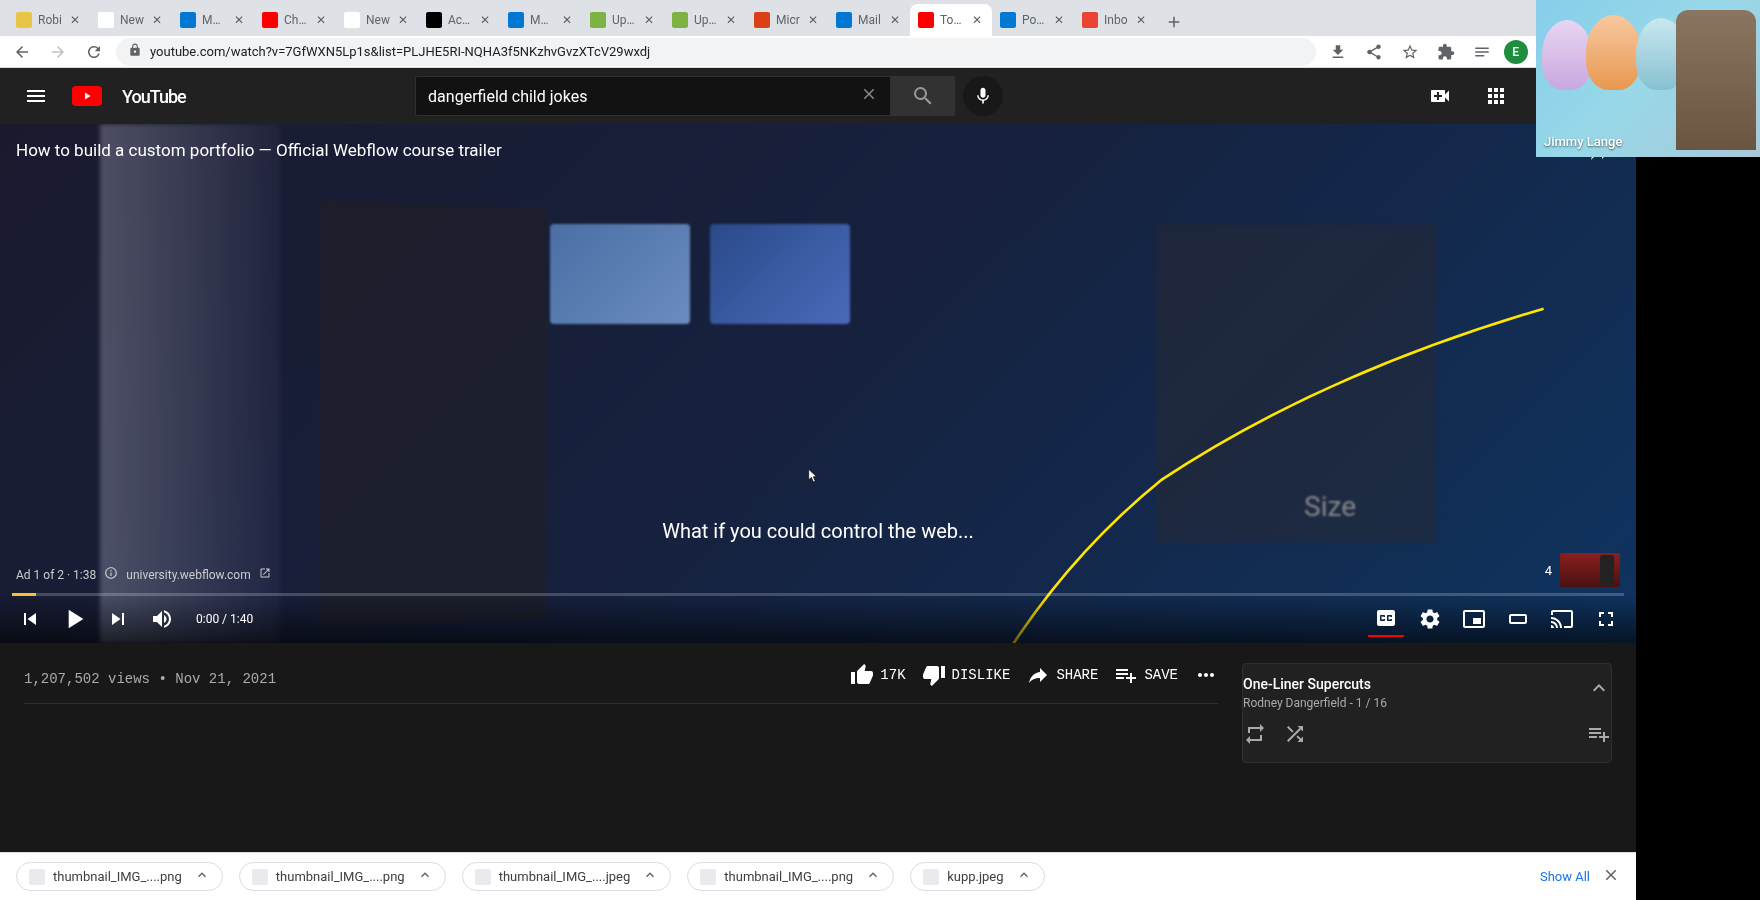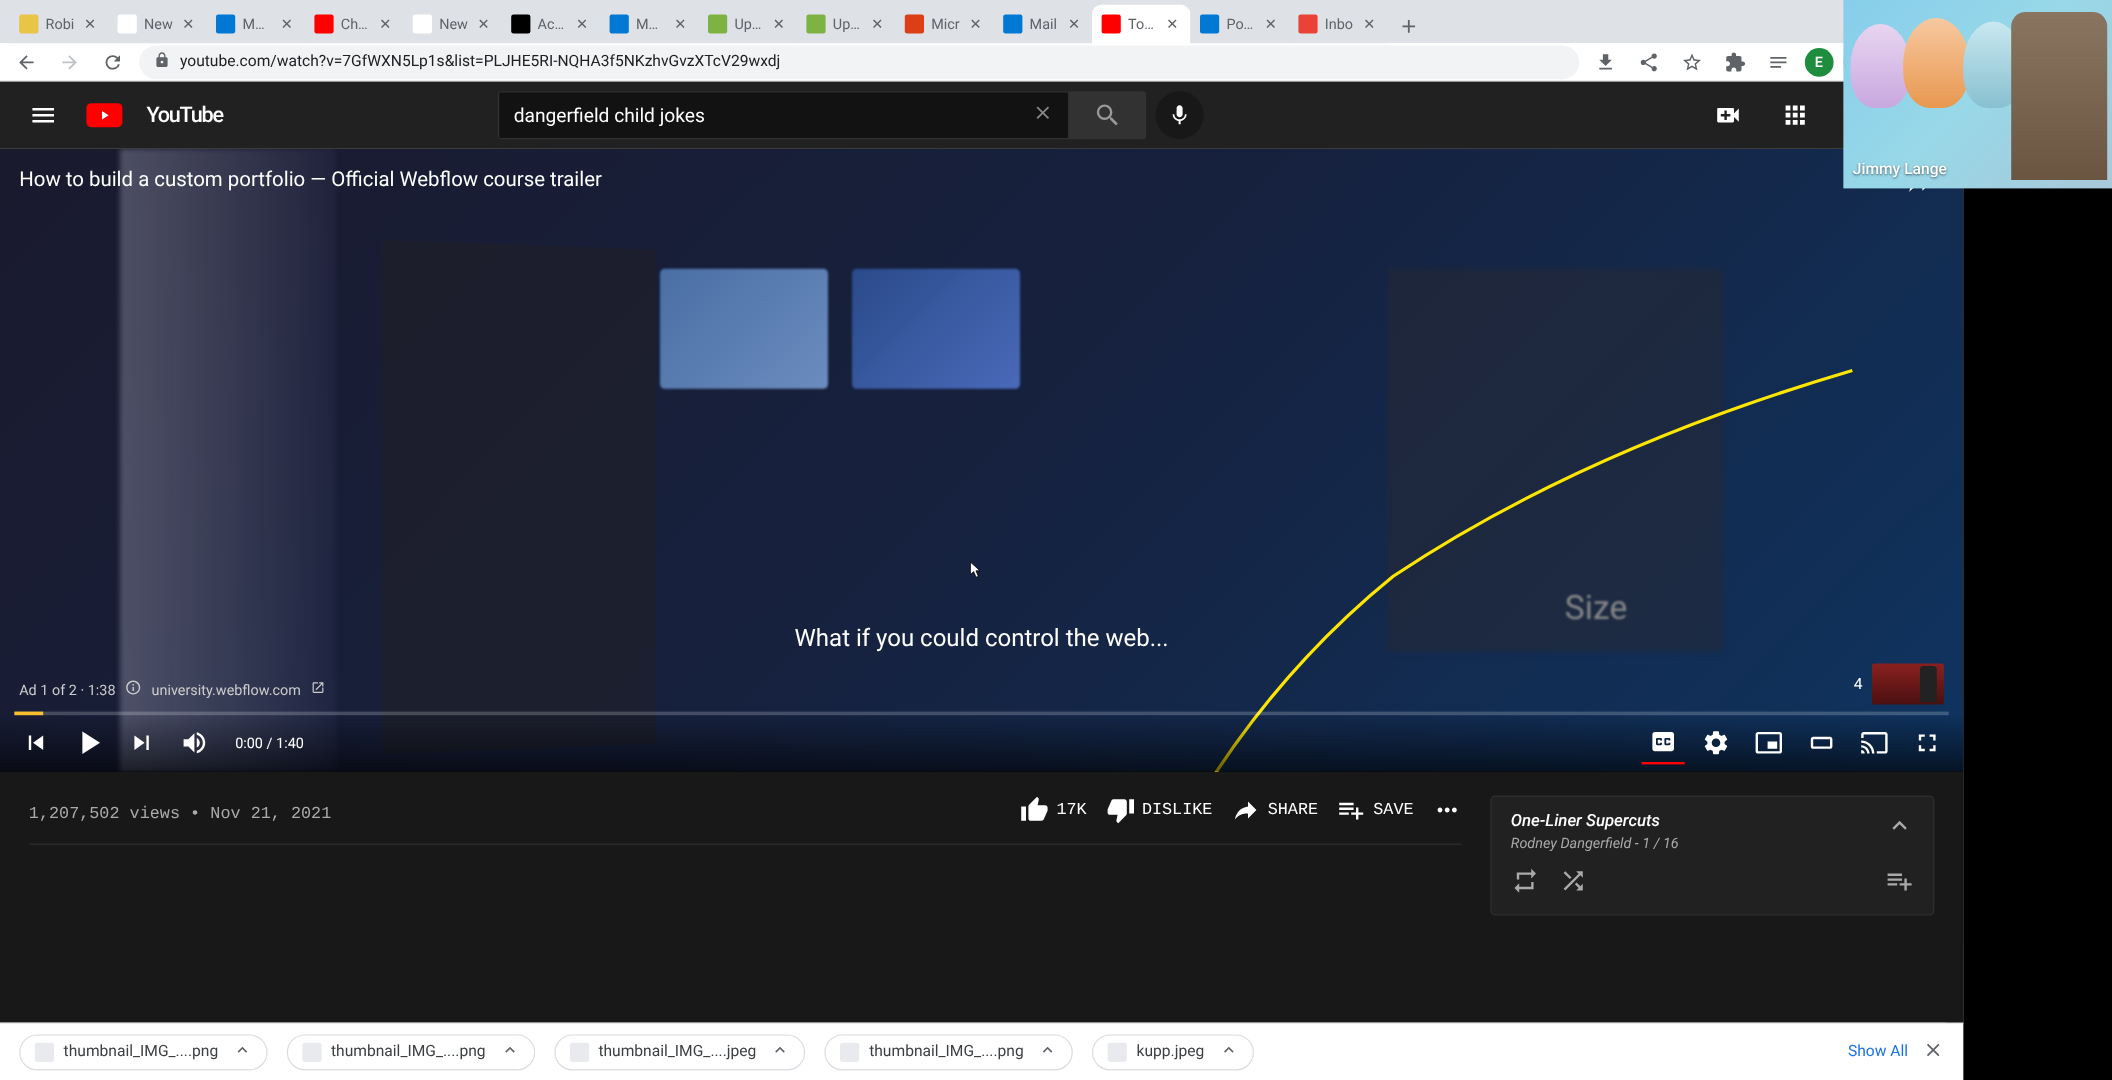--- a/index.html
+++ b/index.html
@@ -80,21 +80,21 @@
 
 
 .below-video { padding: 20px 24px; display: flex; gap: 24px; background: #181818; }
 .meta-left { flex: 1; }
 .video-main-title { color: #fff; font-size: 18px; font-weight: 400; margin-bottom: 8px; }
 .meta-row { display: flex; align-items: flex-end; justify-content: space-between; color: #aaa; font-size: 14px; font-family: Liberation Mono, monospace; }
 .meta-actions { display: flex; align-items: center; gap: 16px; }
 .ma-btn { display: flex; align-items: center; gap: 6px; color: #fff; font-size: 14px; font-weight: 500; text-transform: uppercase; }
 .meta-divider { height: 1px; background: #303030; margin-top: 16px; }
 
-.playlist-panel { width: 370px; background: #212121; border: 1px solid #303030; border-radius: 4px; padding: 12px 16px; font-style: italic; }
+.playlist-panel { width: 370px; background: #212121; border: 1px solid #303030; border-radius: 4px; padding: 12px 0; }
 .pl-header { display: flex; justify-content: space-between; align-items: flex-start; }
 .pl-title { color: #fff; font-size: 14px; font-weight: 500; margin-bottom: 4px; }
 .pl-sub { color: #aaa; font-size: 12px; }
 .pl-collapse { color: #aaa; }
 .pl-actions { display: flex; align-items: center; gap: 16px; margin-top: 12px; }
 .pl-abtn { color: #aaa; }
 .pl-save { margin-left: auto; color: #aaa; }
 
 
 .downloads-shelf { height: 48px; background: #fff; border-top: 1px solid #dadce0; display: flex; align-items: center; padding: 0 16px; gap: 16px; }

